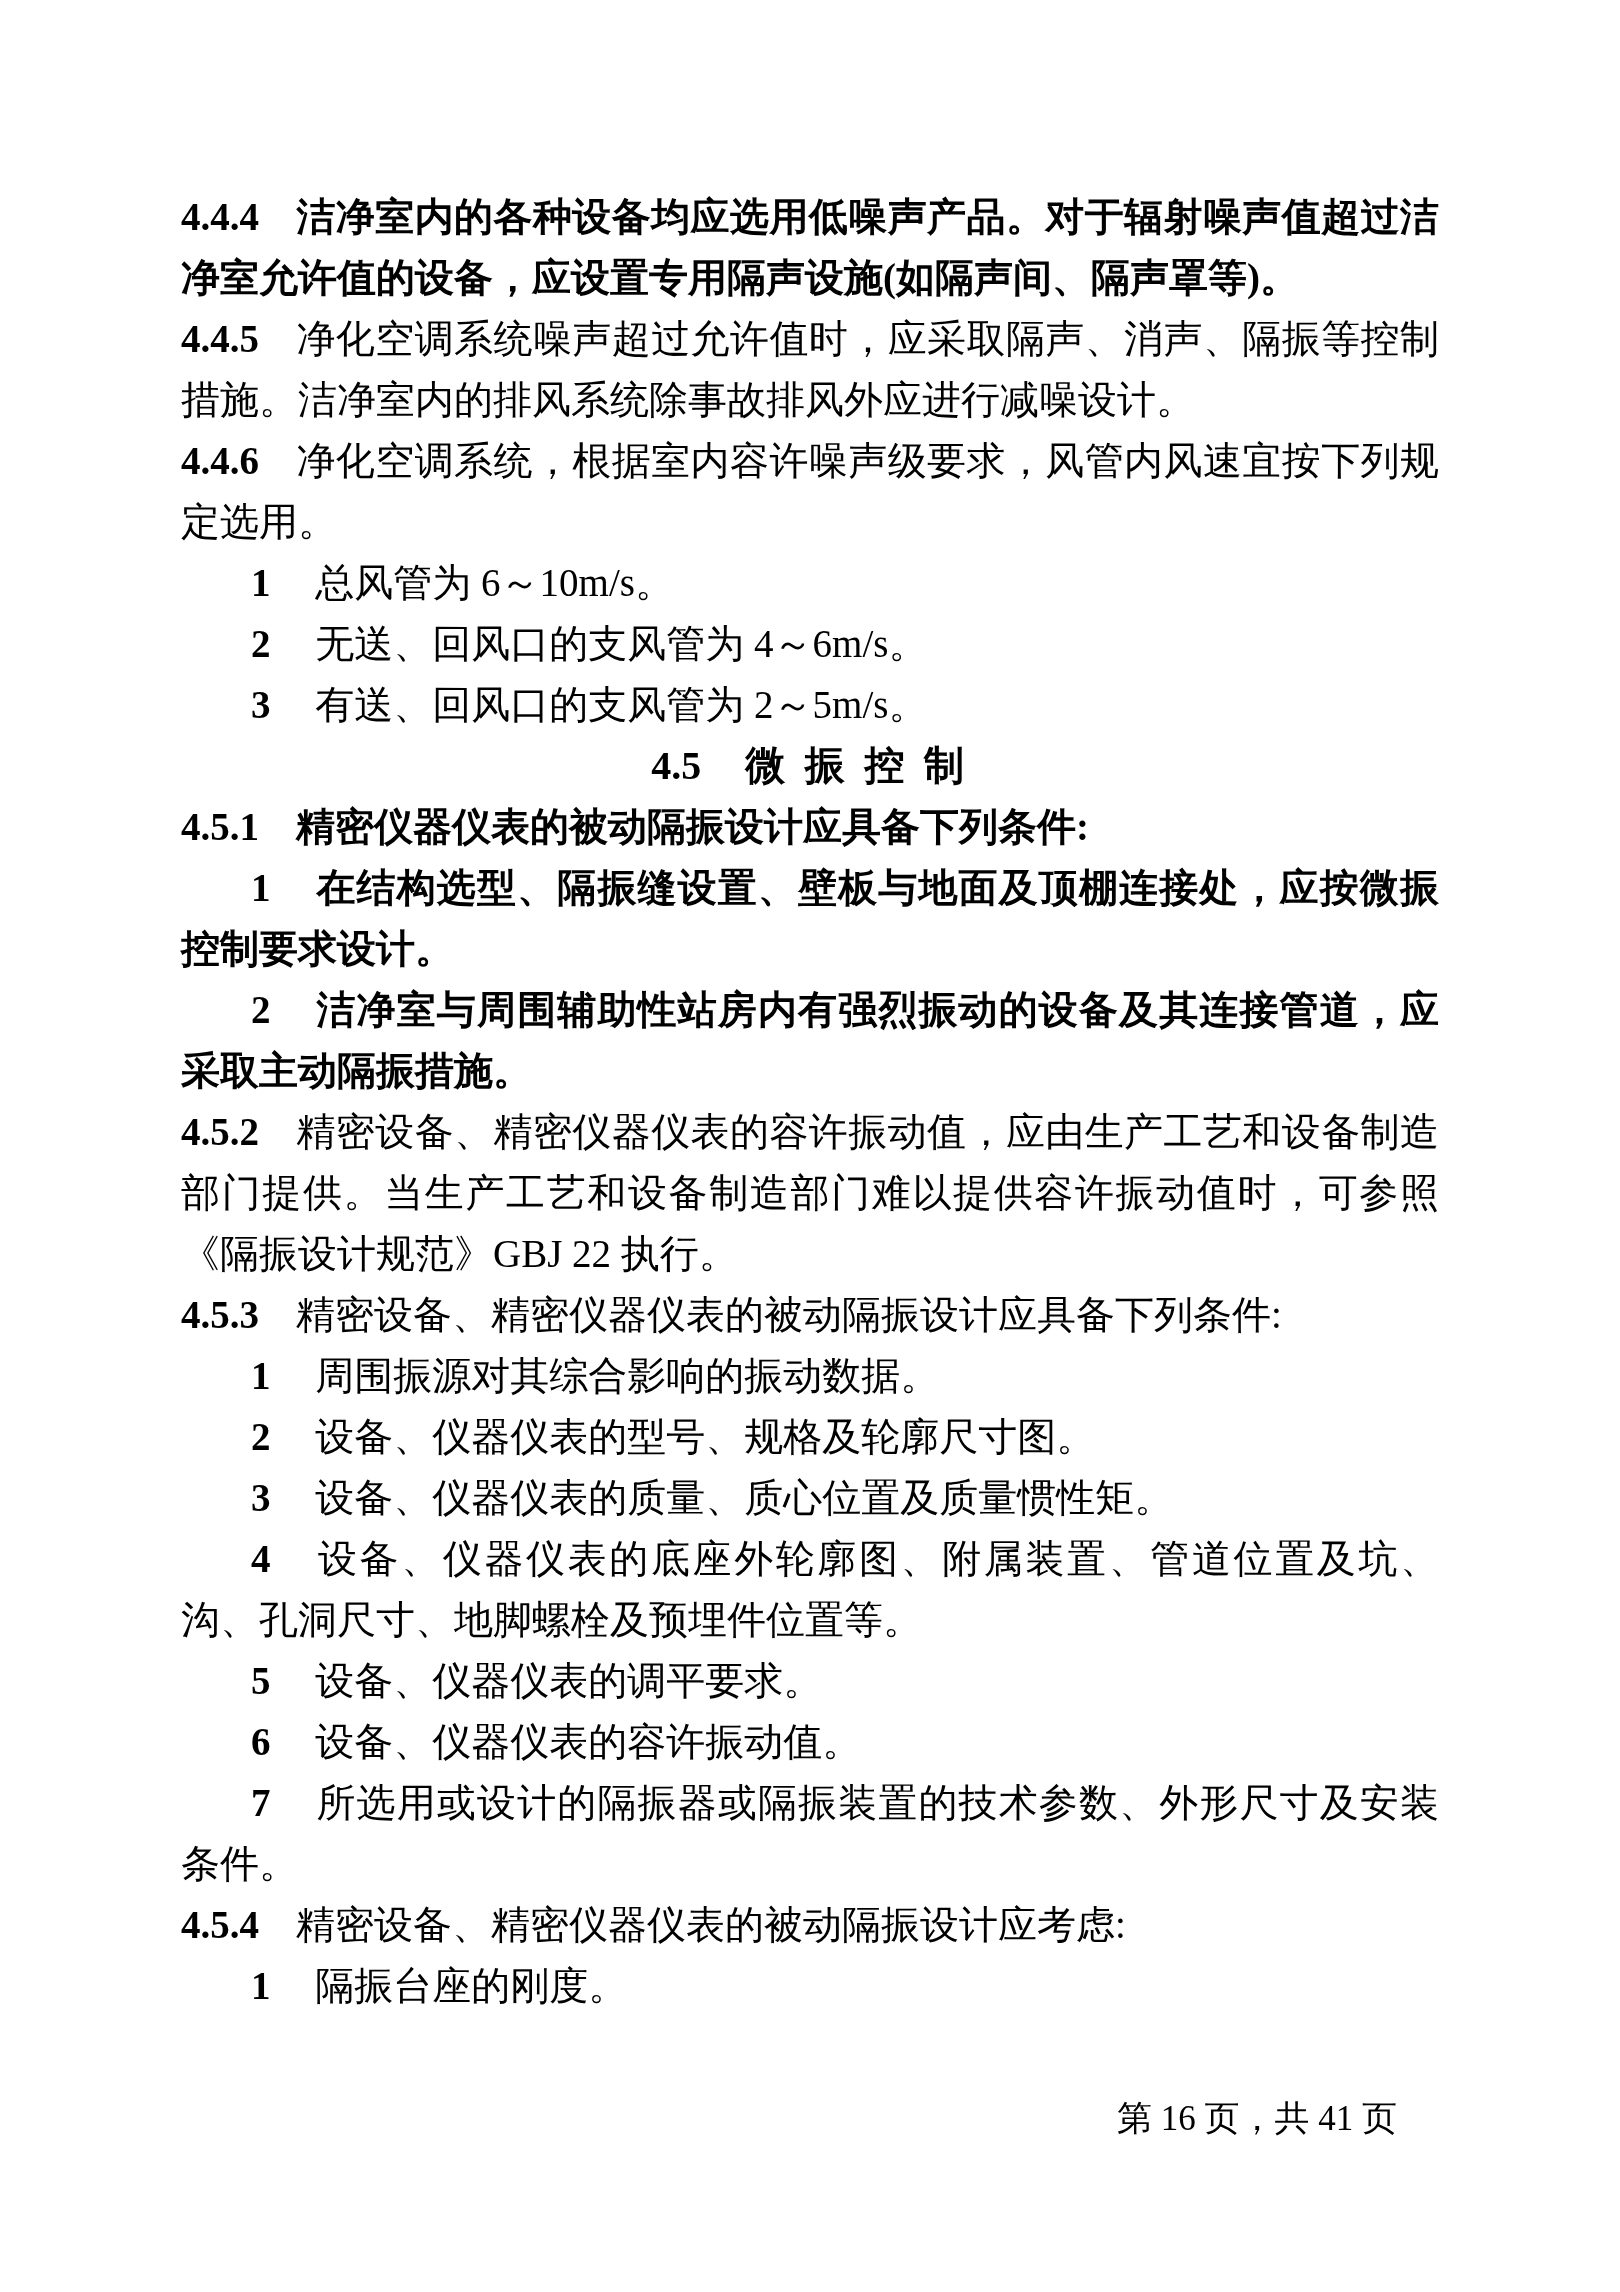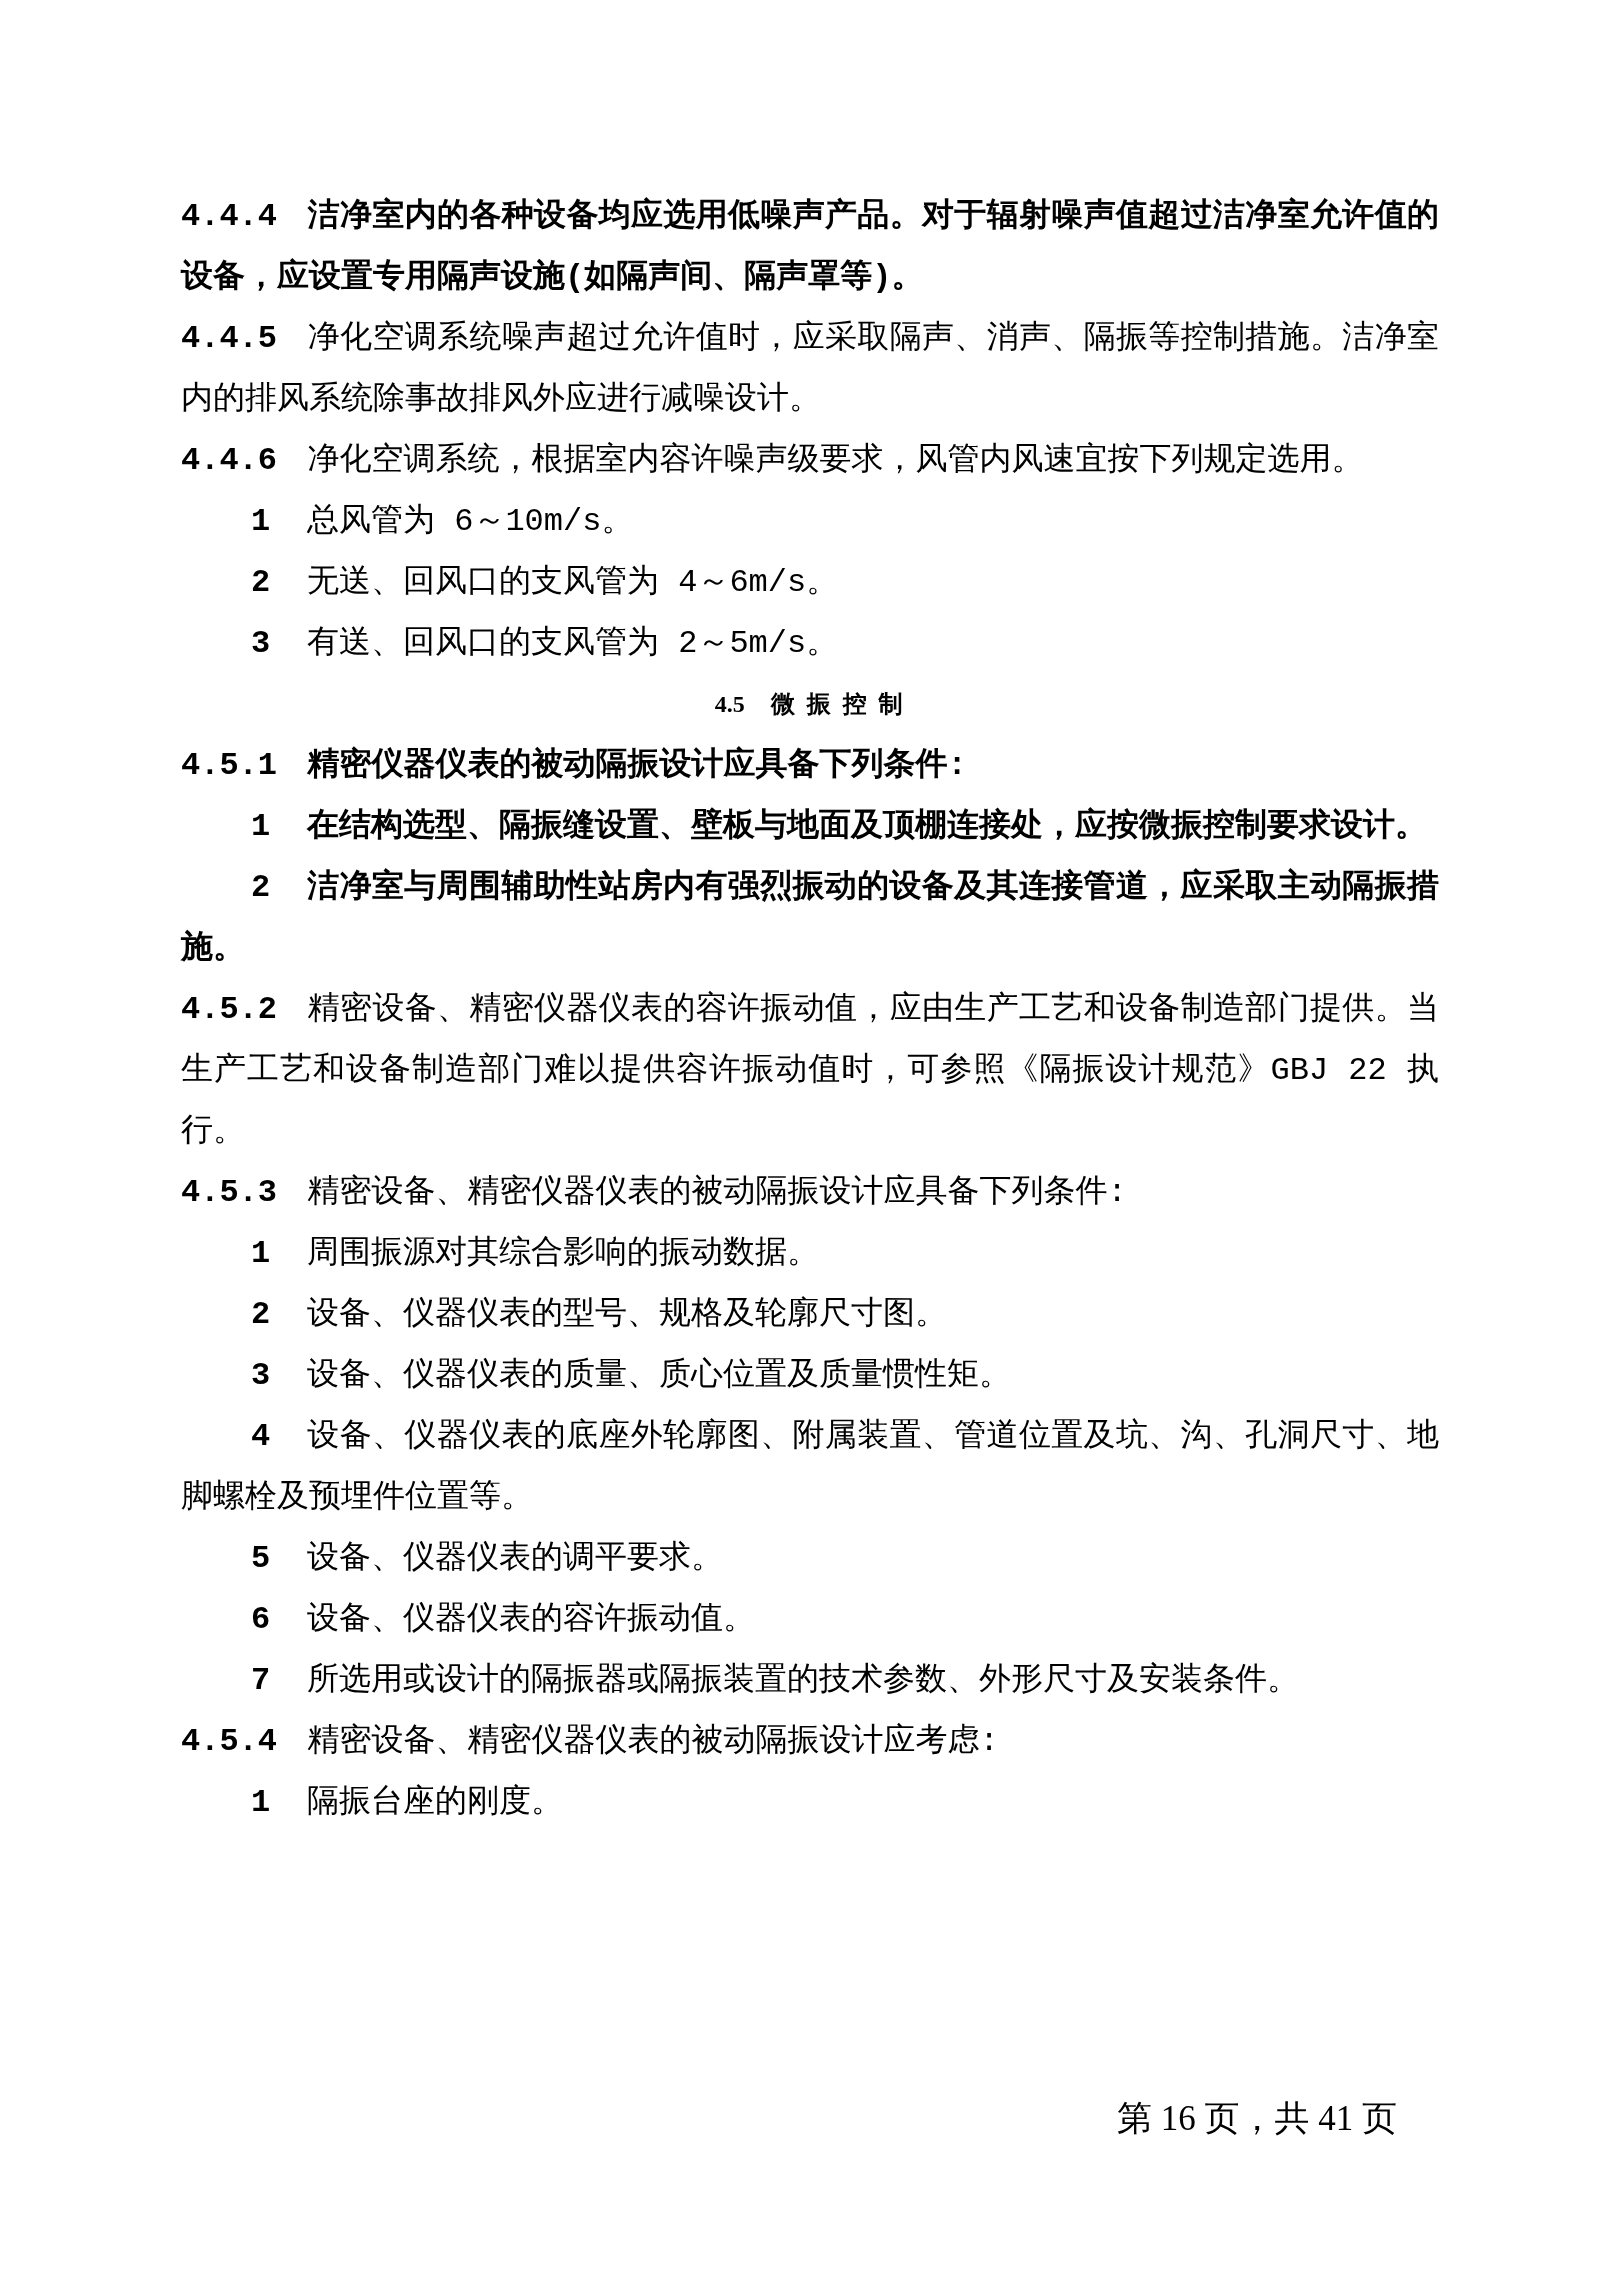--- a/index.html
+++ b/index.html
@@ -8,38 +8,37 @@
     width:1620px; height:2293px;
     background:#ffffff;
     color:#000000;
     font-family:"Liberation Serif","DejaVu Serif",serif;
     box-sizing:border-box;
     padding:186px 181px 0 181px;
     overflow:hidden;
   }
   .doc p, .doc h2 { margin:0; padding:0; }
   .doc p {
-    font-size:32px;
+    font-size:39px;
     line-height:61px;
     text-align:justify;
     text-justify:inter-ideograph;
-    font-family:Liberation Mono, monospace;
   }
   .doc p.bold { font-weight:bold; }
   .clause .num {
     font-weight:bold;
     margin-right:0.95em;
   }
   .item { text-indent:70px; }
   .item .num {
     font-weight:bold;
     margin-right:1.15em;
   }
   .heading {
-    font-size:24px;
+    font-size:40px;
     line-height:61px;
     font-weight:bold;
     text-align:center;
     letter-spacing:0.12em;
     text-indent:0;
   }
   .heading .num { margin-right:1.1em; letter-spacing:0; }
   .page-footer {
     position:absolute;
     top:2099px;

